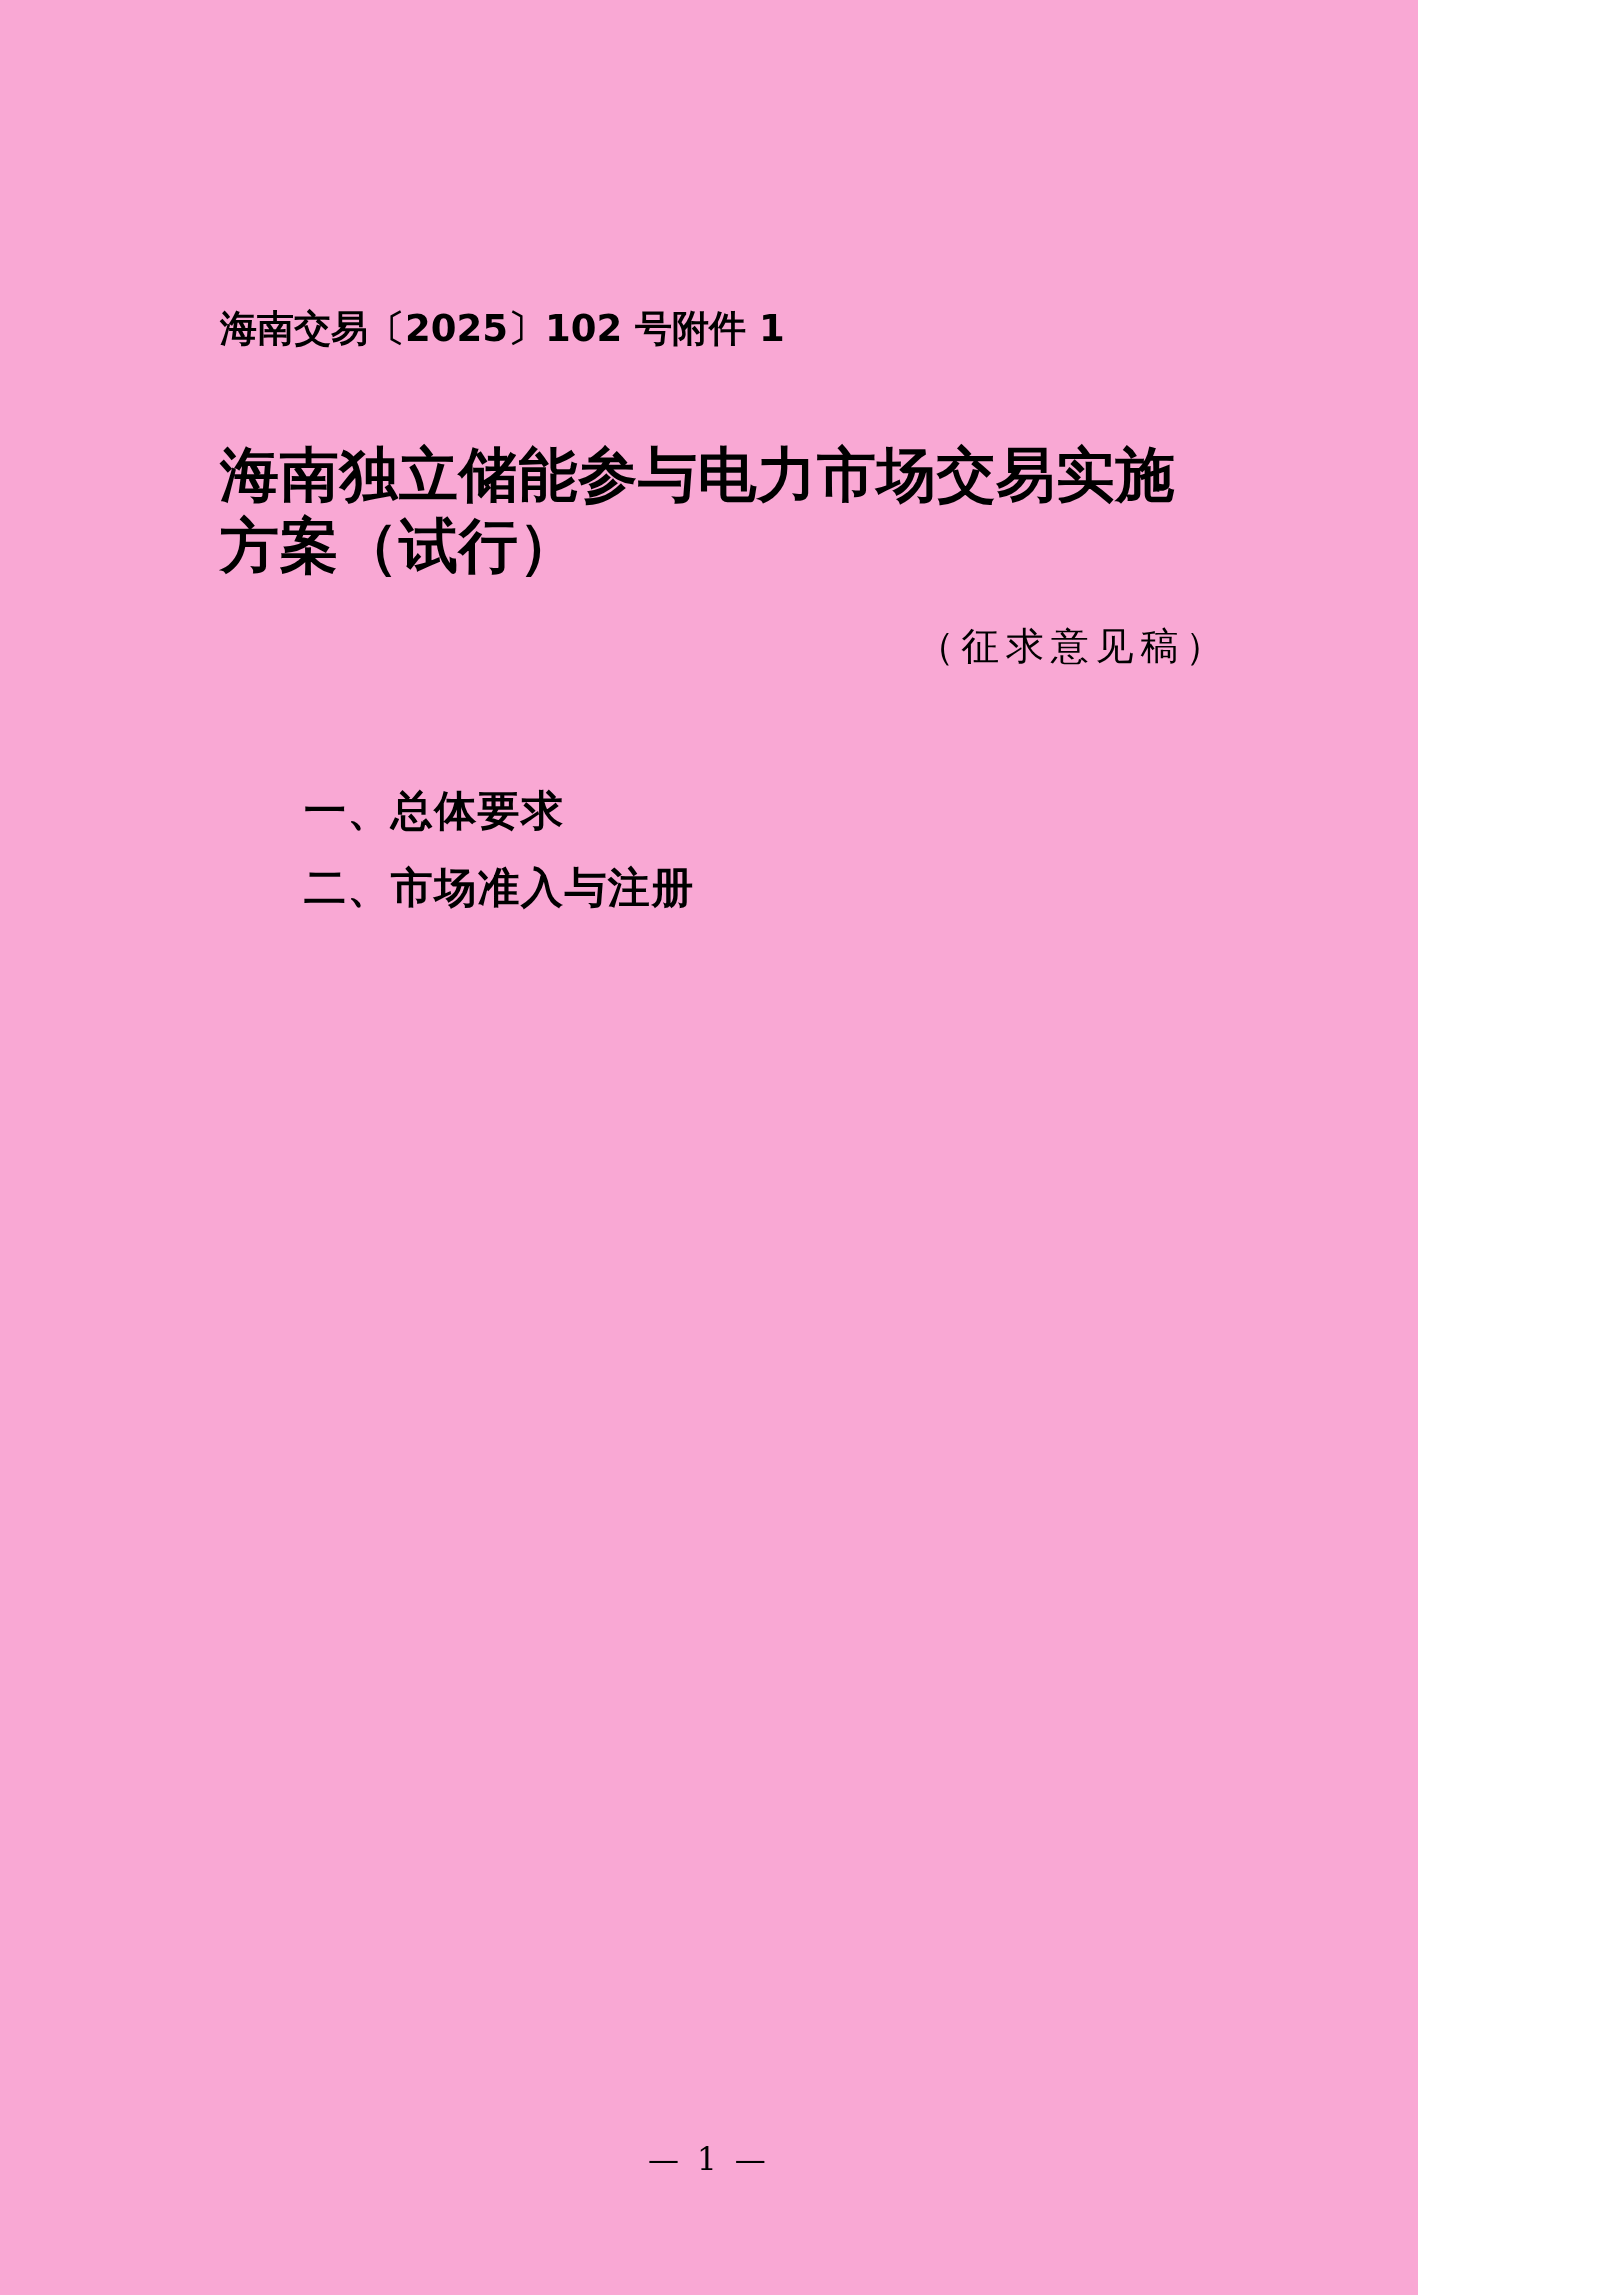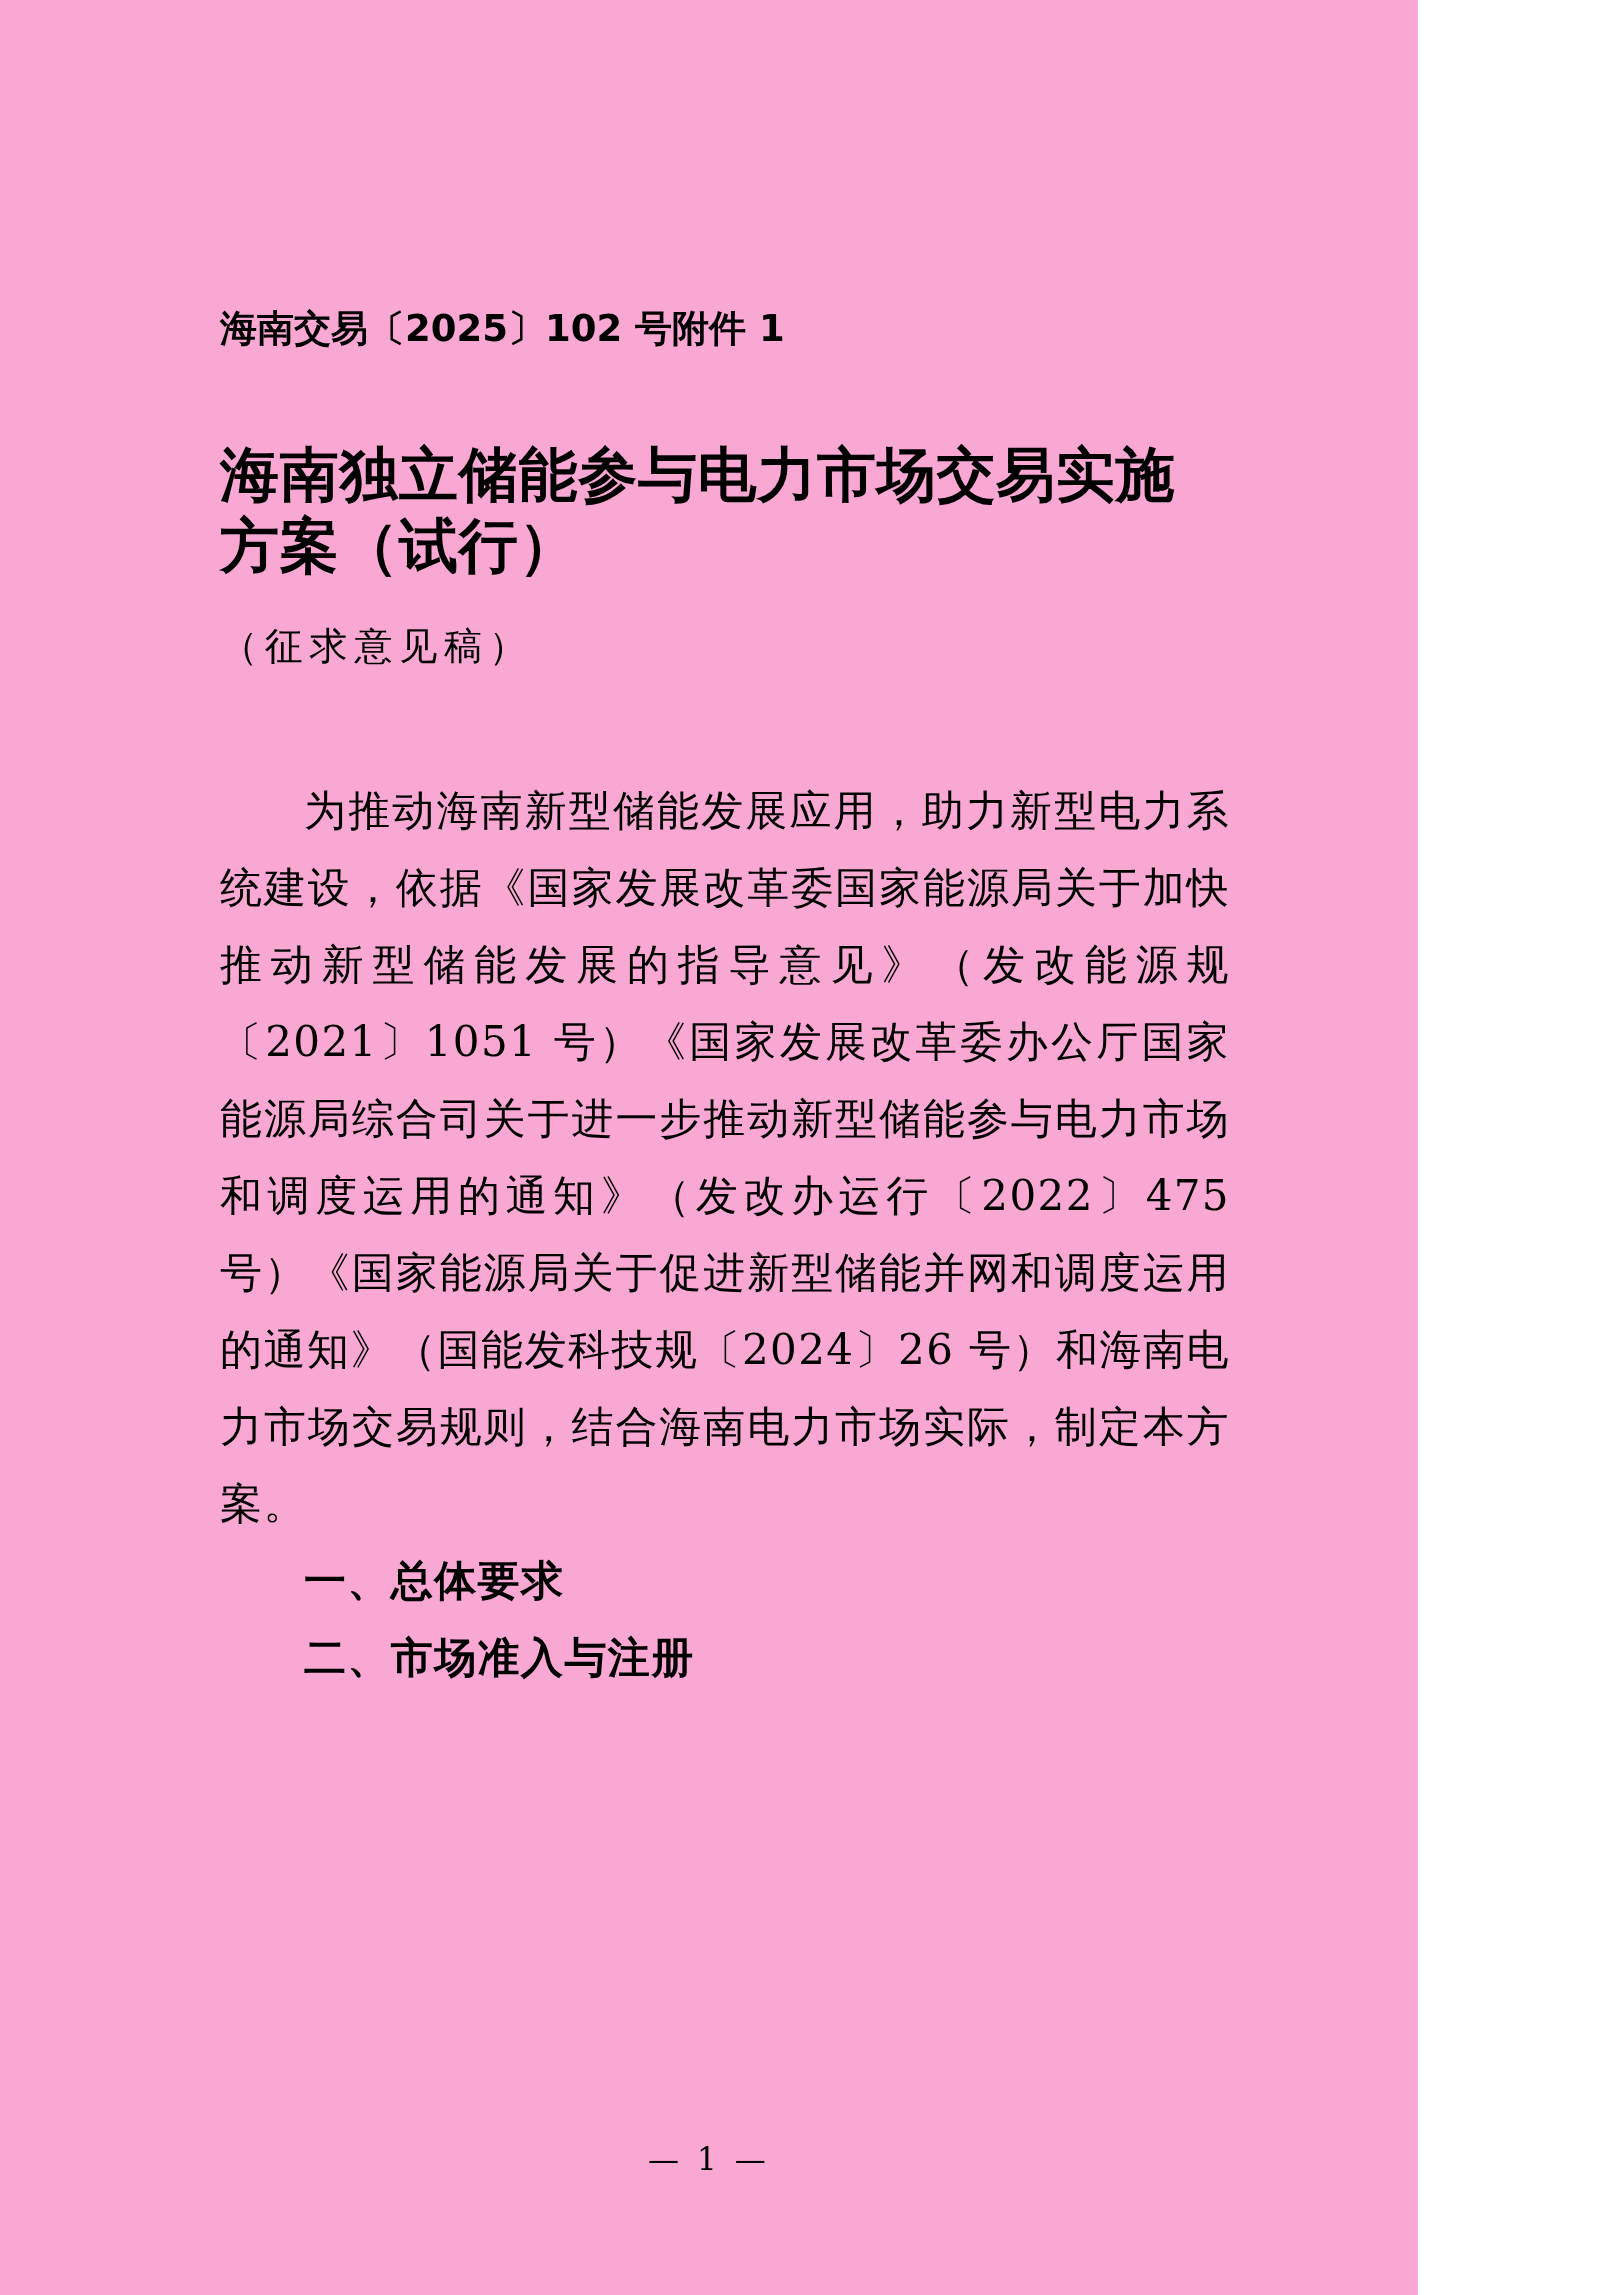--- a/index.html
+++ b/index.html
@@ -27,21 +27,21 @@
   .doc-title {
     margin-top: 89px;
     font-family: "DejaVu Serif", serif;
     font-weight: bold;
     font-size: 59px;
     line-height: 1.2;
     letter-spacing: 0.7px;
   }
   .doc-subtitle {
     margin-top: 24.5px;
-    text-align: left;
+    text-align: right;
     font-family: "DejaVu Serif", serif;
     font-size: 38px;
     line-height: 1.3;
     letter-spacing: 6.8px;
   }
   .doc-body {
     margin-top: 101px;
     font-size: 42px;
     line-height: 77px;
     text-align: justify;
@@ -78,21 +78,20 @@
 
 <div class="page">
   <div class="content">
     <div class="doc-number">海南交易〔2025〕102 号附件 1</div>
 
     <h1 class="doc-title">海南独立储能参与电力市场交易实施方案（试行）</h1>
 
     <div class="doc-subtitle">（征求意见稿）</div>
 
     <div class="doc-body">
-        <p class="paragraph">为推动海南新型储能发展应用，助力新型电力系统建设，依据《国家发展改革委国家能源局关于加快推动新型储能发展的指导意见》（发改能源规〔2021〕1051 号）《国家发展改革委办公厅国家能源局综合司关于进一步推动新型储能参与电力市场和调度运用的通知》（发改办运行〔2022〕475 号）《国家能源局关于促进新型储能并网和调度运用的通知》（国能发科技规〔2024〕26 号）和海南电力市场交易规则，结合海南电力市场实际，制定本方案。</p>
         <h2 class="heading">一、总体要求</h2>
         <h2 class="heading">二、市场准入与注册</h2>
       </div>
   </div>
 
   <div class="page-number">— 1 —</div>
 </div>
 
 
 </body></html>

